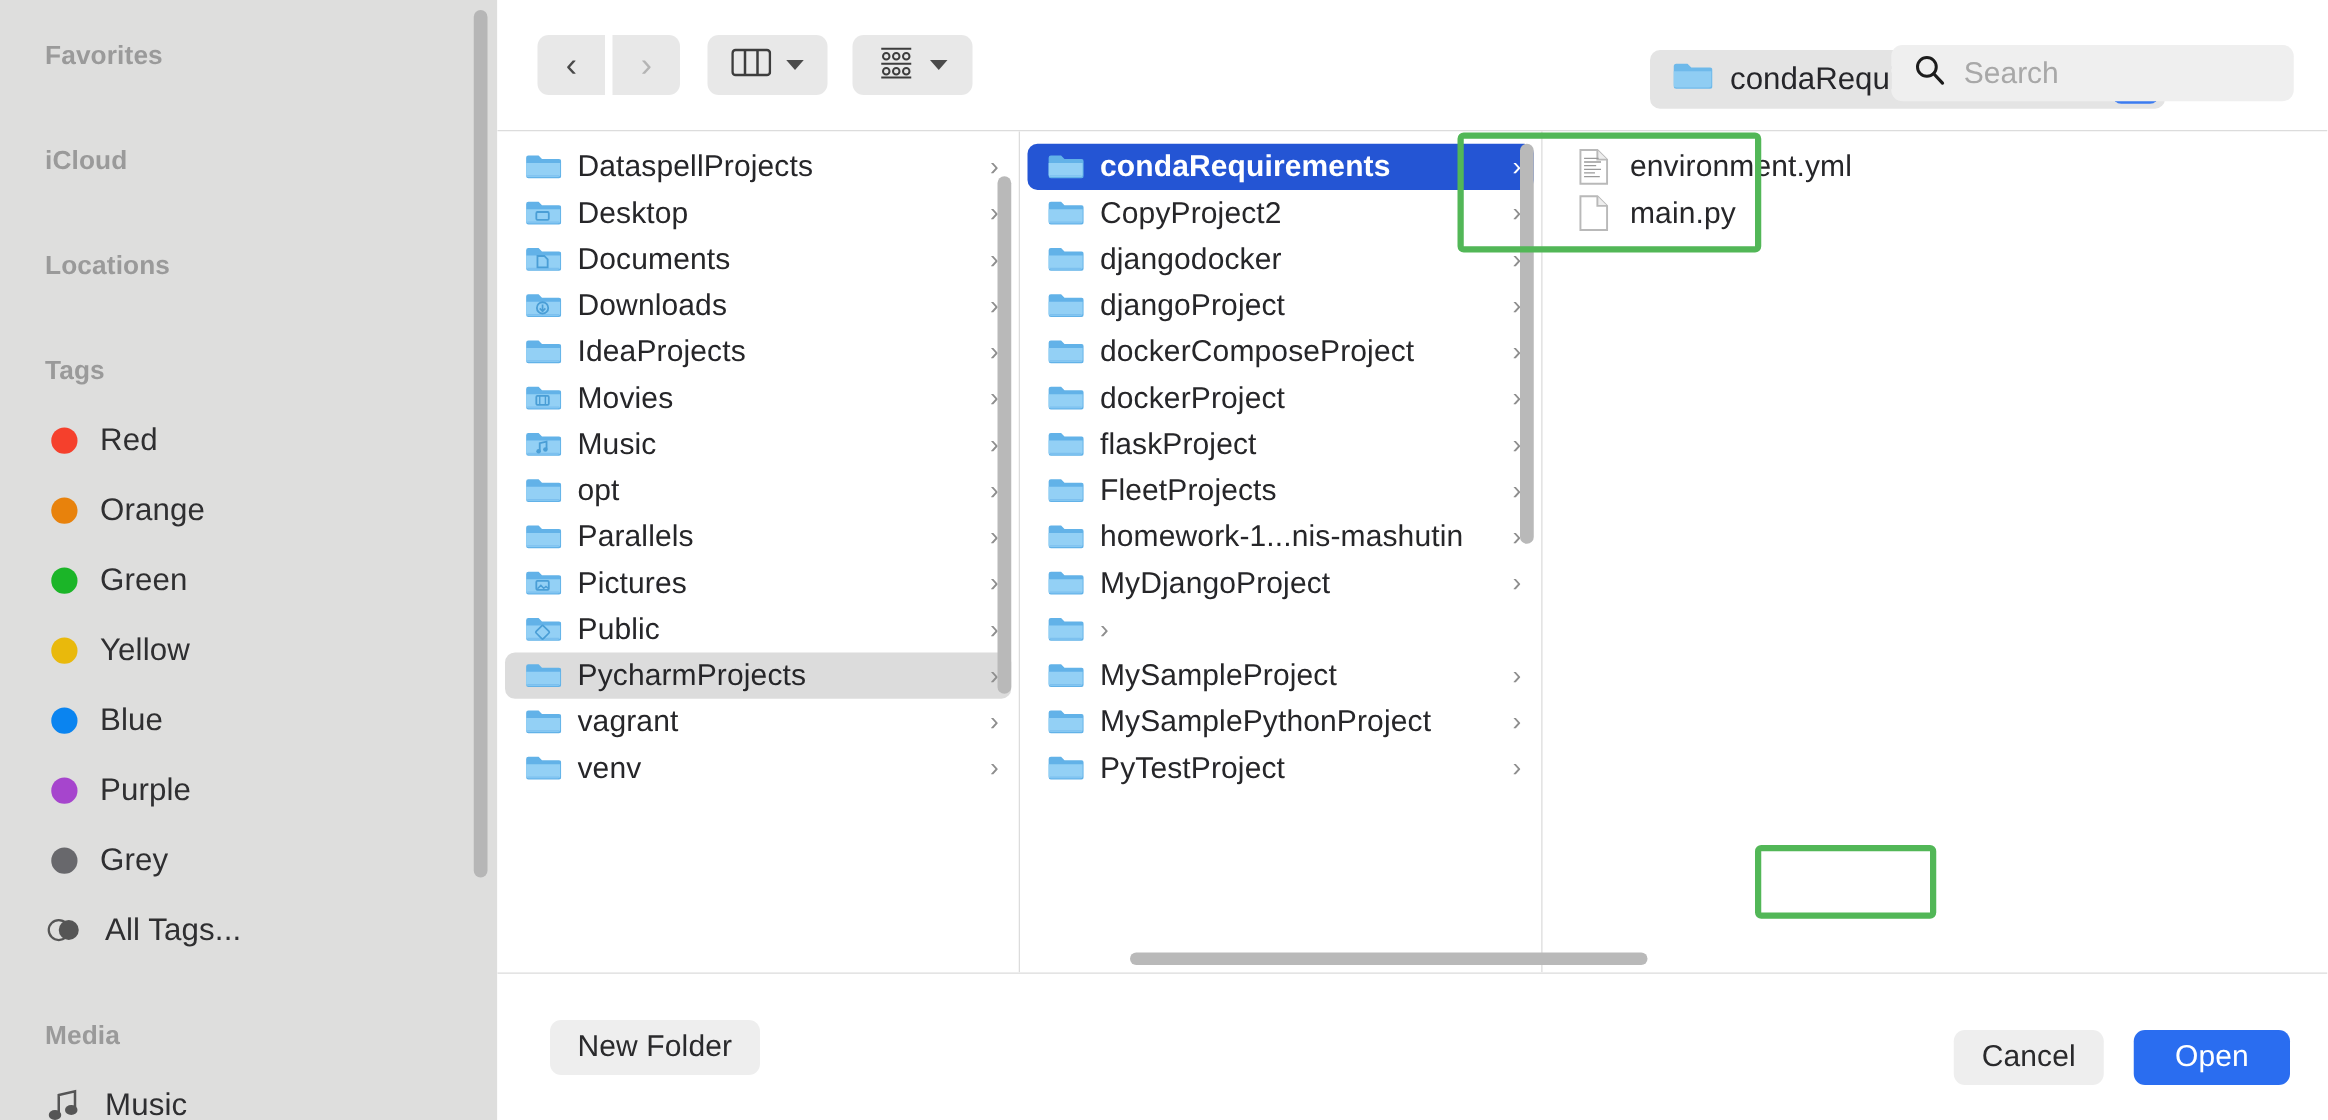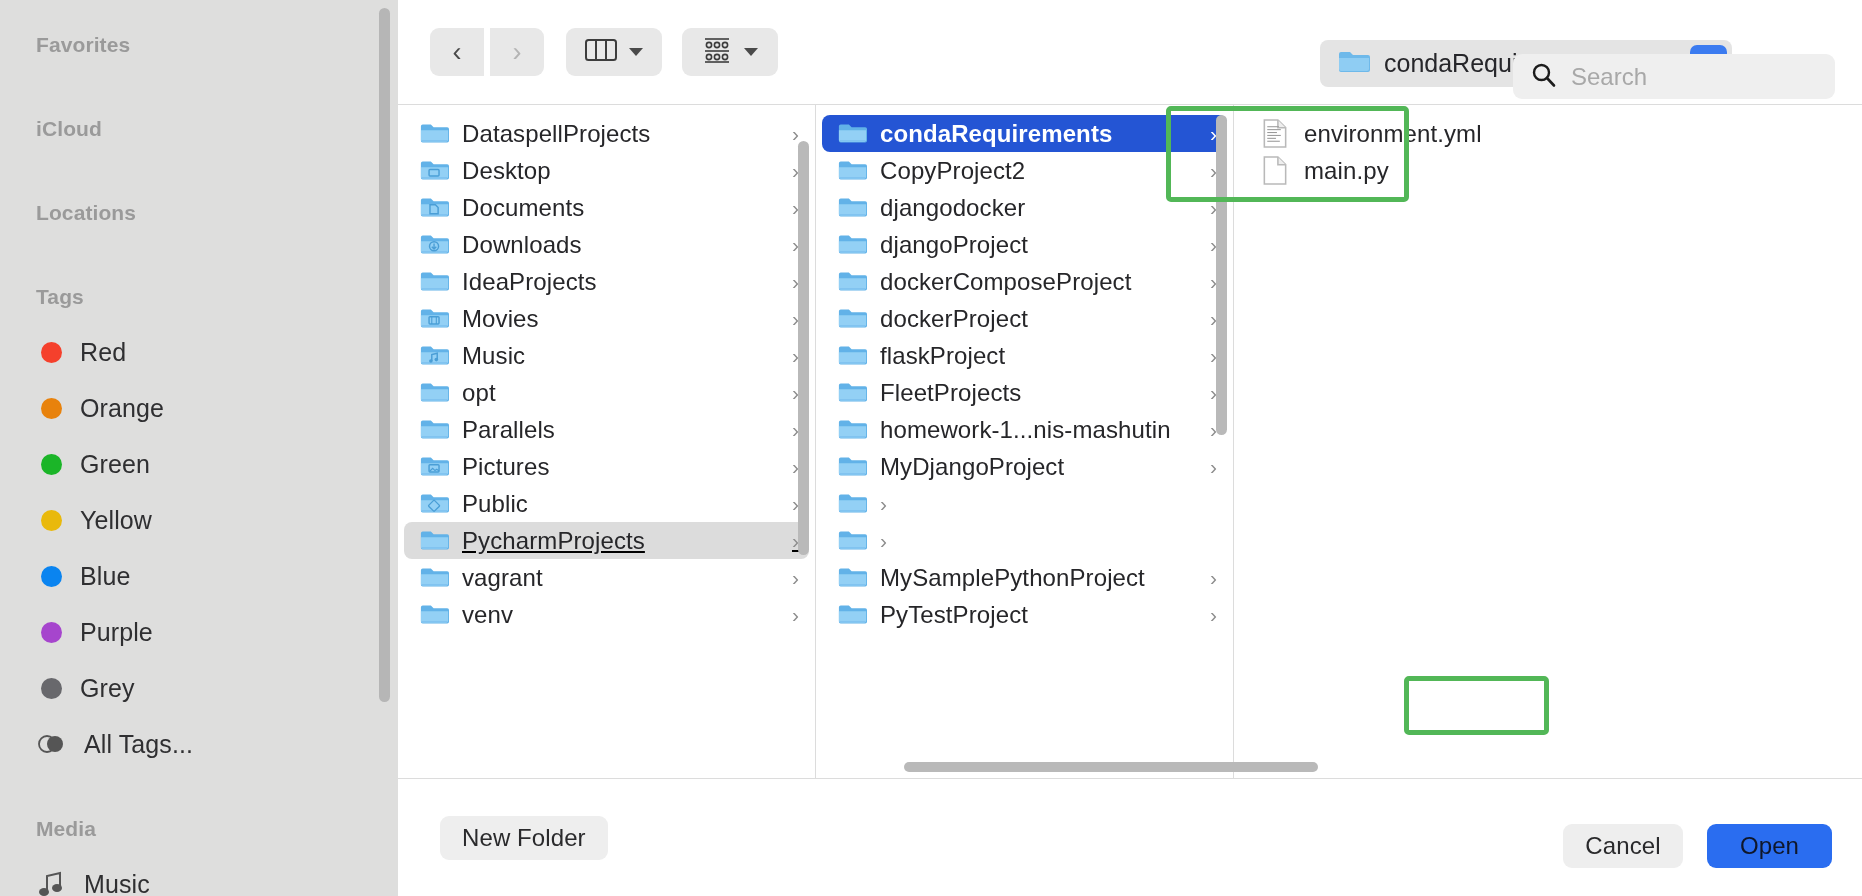--- a/index.html
+++ b/index.html
@@ -151,21 +151,21 @@
     border-left: 8px solid transparent;
     border-right: 8px solid transparent;
   }
   .stepper .up { border-bottom: 8px solid #ffffff; }
   .stepper .down { border-top: 8px solid #ffffff; }
 
   
   .searchbox {
     position: absolute;
     right: 27px;
-    top: 54px;
+    top: 36px;
     width: 322px;
     height: 45px;
     background: #efefef;
     border-radius: 9px;
     display: flex;
     align-items: center;
     padding-left: 18px;
     gap: 14px;
   }
   .search-ph { font-size: 24px; color: #a8a8a8; }
@@ -205,21 +205,21 @@
     white-space: nowrap;
     overflow: hidden;
     letter-spacing: 0.1px;
   }
   .row .arr {
     font-size: 21px;
     color: #8e8e8e;
     font-weight: 300;
     flex: 0 0 auto;
   }
-  .row.sel-grey { background: #dcdcdc; text-decoration: underline; }
+  .row.sel-grey { background: #dcdcdc; }
   .row.sel-blue { background: #2455d4; }
   .row.sel-blue .name { color: #ffffff; font-weight: bold; }
   .row.sel-blue .arr { color: #ffffff; }
   .row.file { padding-left: 22px; gap: 16px; }
 
   .col-scrollbar {
     position: absolute;
     width: 11px;
     background: #b9b9b9;
     border-radius: 6px;
@@ -258,21 +258,21 @@
   }
   .btn {
     height: 44px;
     border-radius: 9px;
     font-size: 24px;
     display: flex; align-items: center; justify-content: center;
     padding: 15px 22px;
     letter-spacing: 0.1px;
   }
   .btn-grey { background: #eeeeee; color: #2a2a2c; }
-  .btn-blue { background: #2a6df0; color: #0f172a; }
+  .btn-blue { background: #2a6df0; color: #ffffff; }
   .newfolder { margin-left: 12px; min-width: 145px; }
   .footer-right {
     position: absolute;
     right: 30px;
     display: flex;
     align-items: center;
     gap: 24px;
     margin-top: 17px;
   }
   .cancel-btn { min-width: 120px; }
@@ -664,20 +664,21 @@
                   <line x1="2" y1="21" x2="30" y2="21" stroke="#7cc0ef" stroke-width="1.2"></line>
                 </svg></span>
               <span class="arr">›</span>
             </div>
             <div class="row">
               <span class="ficon"><svg width="29" height="25" viewBox="0 0 32 26">
                   <path d="M1 5a2 2 0 012-2h9l3 3h15a2 2 0 012 2v13a2 2 0 01-2 2H3a2 2 0 01-2-2z" fill="#62b2e8"></path>
                   <path d="M1 9.5h30V20a2 2 0 01-2 2H3a2 2 0 01-2-2z" fill="#93d0f5"></path>
                   <line x1="2" y1="21" x2="30" y2="21" stroke="#7cc0ef" stroke-width="1.2"></line>
                 </svg></span>
+              <span class="name">MySampleProject</span>
               <span class="arr">›</span>
             </div>
             <div class="row">
               <span class="ficon"><svg width="29" height="25" viewBox="0 0 32 26">
                   <path d="M1 5a2 2 0 012-2h9l3 3h15a2 2 0 012 2v13a2 2 0 01-2 2H3a2 2 0 01-2-2z" fill="#62b2e8"></path>
                   <path d="M1 9.5h30V20a2 2 0 01-2 2H3a2 2 0 01-2-2z" fill="#93d0f5"></path>
                   <line x1="2" y1="21" x2="30" y2="21" stroke="#7cc0ef" stroke-width="1.2"></line>
                 </svg></span>
               <span class="name">MySamplePythonProject</span>
               <span class="arr">›</span>

